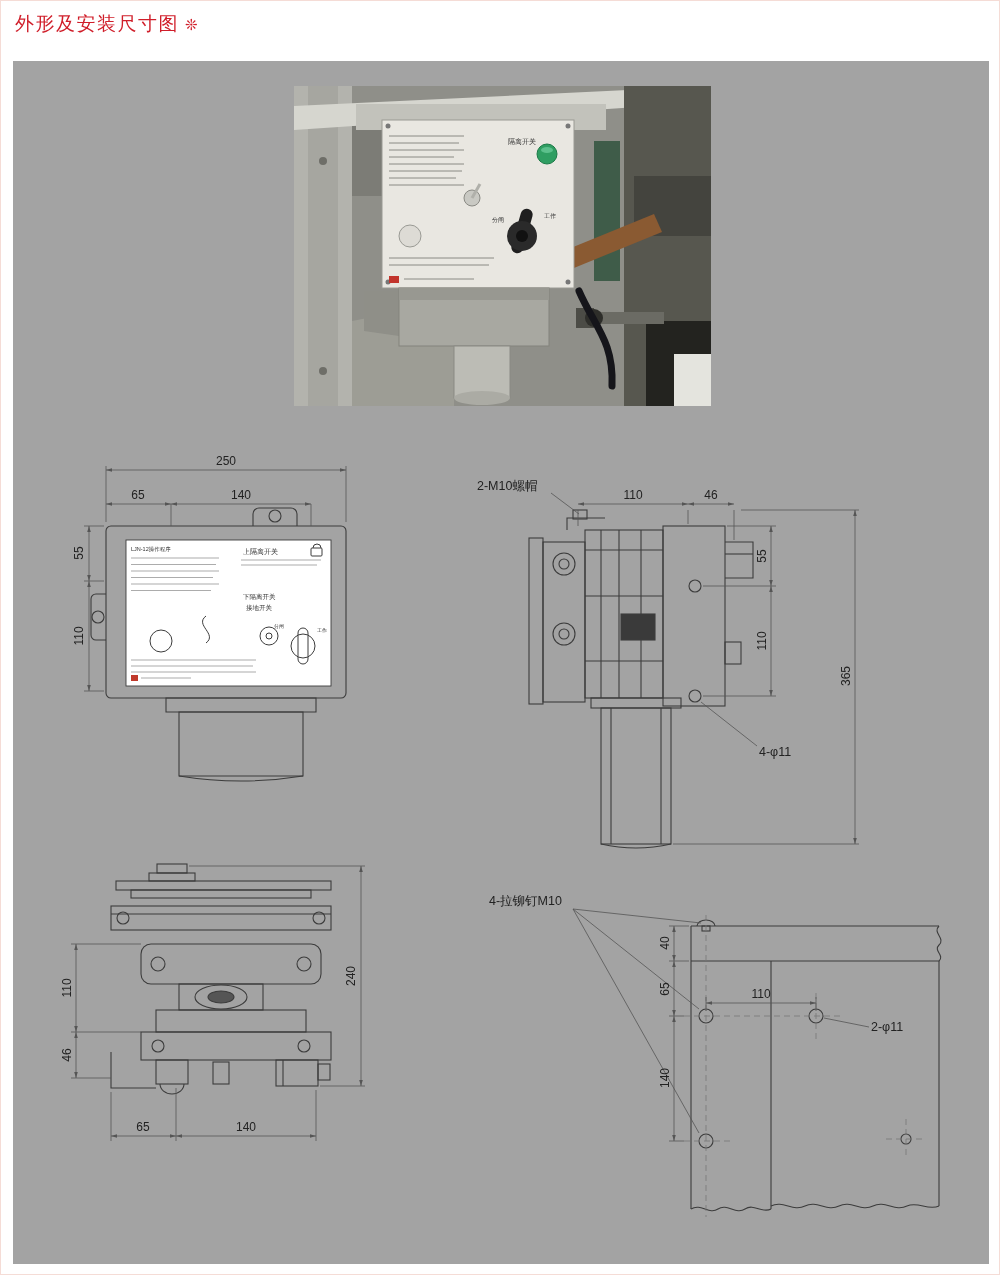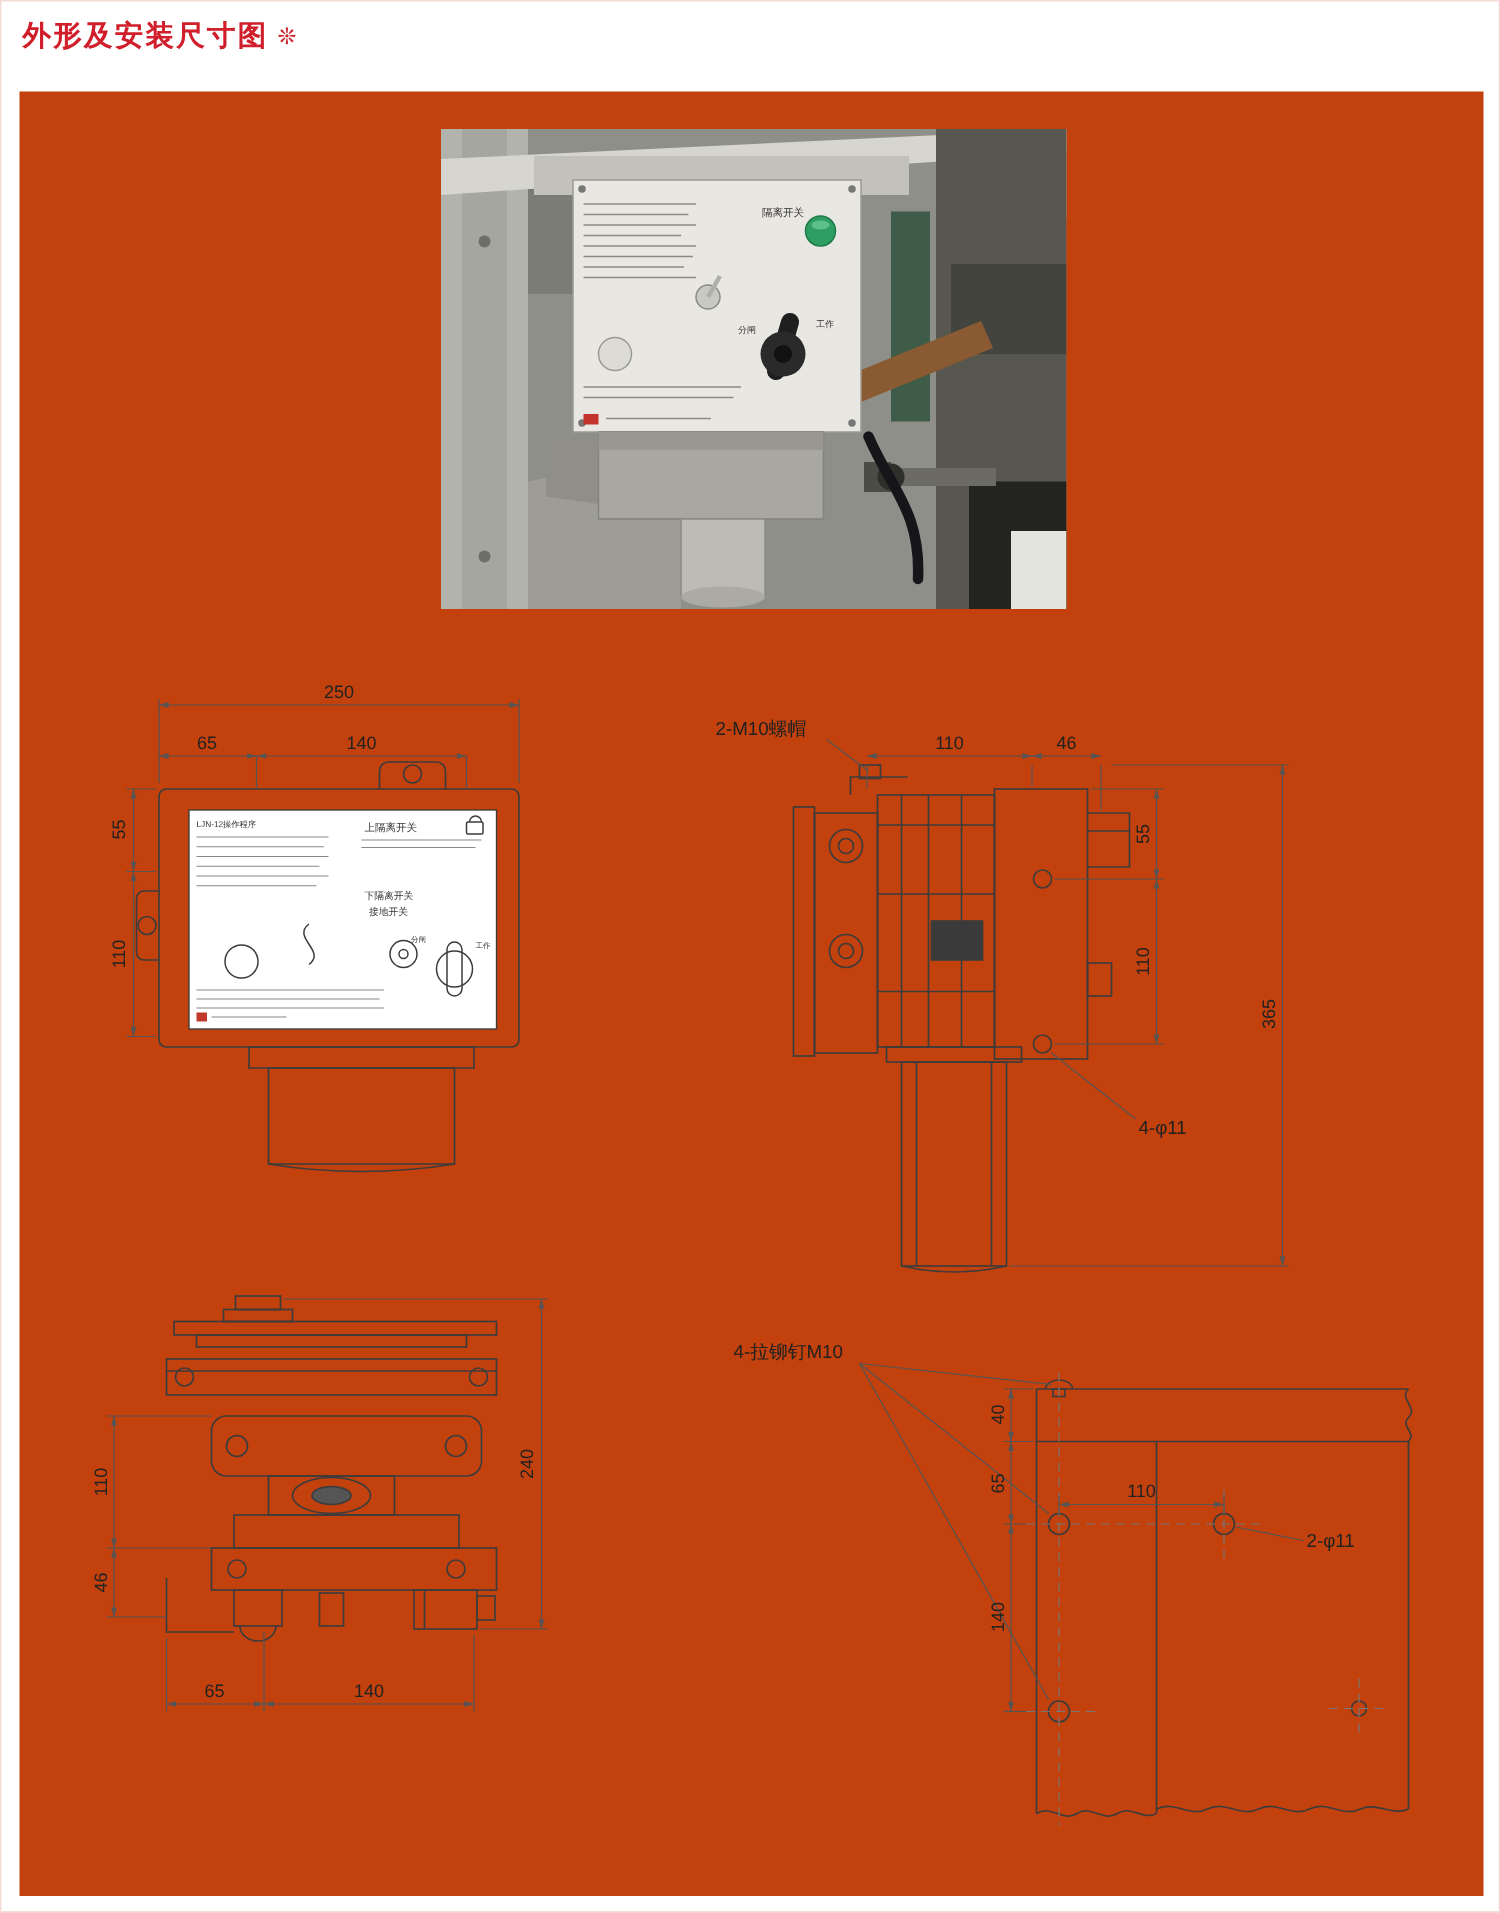--- a/index.html
+++ b/index.html
@@ -1,22 +1,22 @@
 <!DOCTYPE html>
 <html><head>
 <meta charset="utf-8">
 <style>
   * { margin:0; padding:0; box-sizing:border-box; }
   html,body { width:1000px; height:1275px; }
   body { background:#fff; font-family:"Liberation Sans", sans-serif; position:relative; }
   .page { position:absolute; inset:0; background:#fff; border:1px solid #f5dcd6; }
   .header { position:absolute; top:10px; left:14px; display:flex; align-items:center; gap:6px; }
-  .title { color:#d01e2a; font-size:19px; font-weight:bold; letter-spacing:1.5px; }
+  .title { color:#d01e2a; font-size:19px; font-weight:normal; letter-spacing:1.5px; }
   .decor { color:#d01e2a; font-size:15px; line-height:1; }
-  .panel { position:absolute; left:12px; top:60px; width:976px; height:1203px; background:#c2410c; }
+  .panel { position:absolute; left:12px; top:60px; width:976px; height:1203px; background:#a3a3a3; }
   .photo { position:absolute; left:281px; top:25px; width:417px; height:320px; }
   .dwg { position:absolute; }
   svg text { font-family:"Liberation Sans", sans-serif; }
   .dimtxt { font-size:12px; fill:#222; }
   .callout { font-size:12.5px; fill:#222; }
   .tiny { fill:#333; }
 </style>
 </head>
 <body>
 

